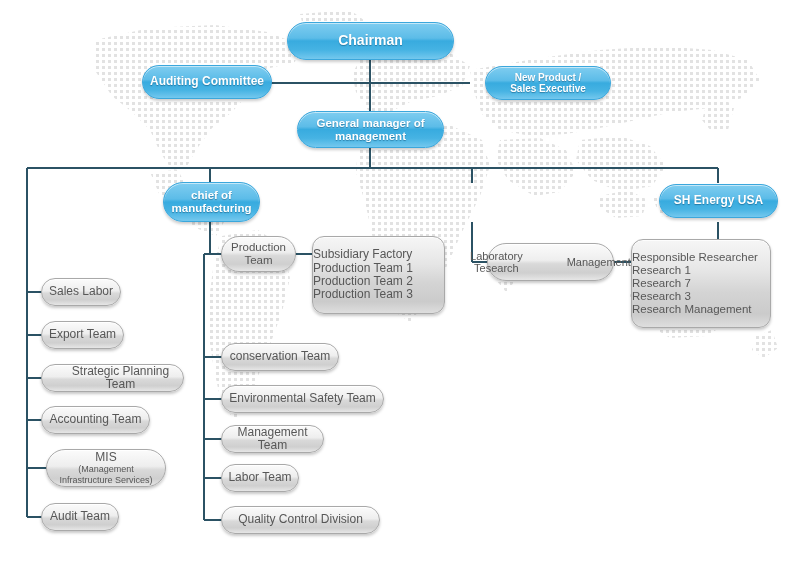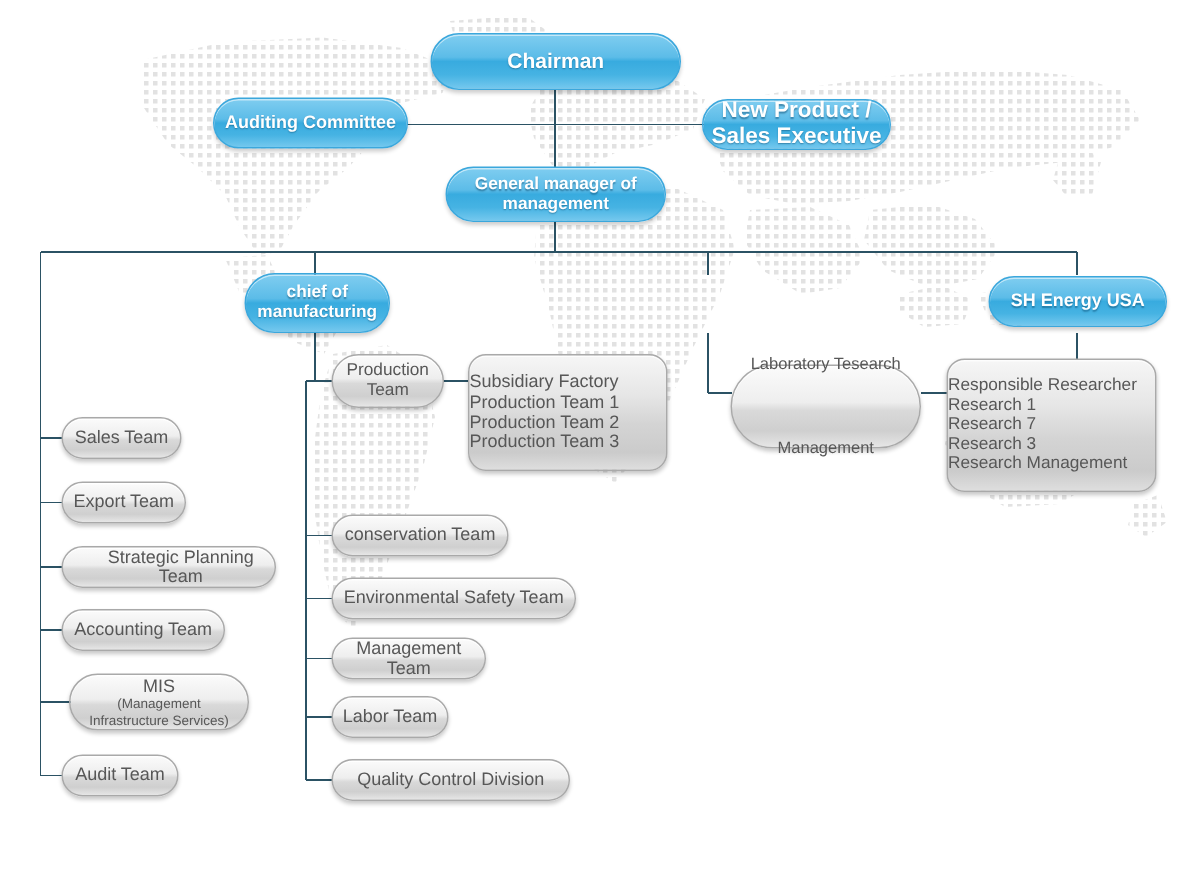--- a/index.html
+++ b/index.html
@@ -168,21 +168,21 @@
   </svg>
 
   <div class="node blue" style="left:287px;top:22px;width:167px;height:38px;font-size:14px;">
     <span>Chairman</span>
   </div>
 
   <div class="node blue" style="left:142px;top:65px;width:130px;height:34px;font-size:12px;">
     <span>Auditing Committee</span>
   </div>
 
-  <div class="node blue" style="left:468px;top:66px;width:126px;height:34px;font-size:15px;flex-direction:column;align-items:center;">
+  <div class="node blue" style="left:485px;top:66px;width:126px;height:34px;font-size:10px;flex-direction:column;align-items:center;">
     <span class="main-line">New Product /</span>
     <span class="main-line">Sales Executive</span>
   </div>
 
   <div class="node blue" style="left:297px;top:111px;width:147px;height:37px;font-size:11.5px;flex-direction:column;">
     <span class="main-line">General manager of</span>
     <span class="main-line">management</span>
   </div>
 
   <div class="node blue" style="left:163px;top:182px;width:97px;height:40px;font-size:11.5px;flex-direction:column;">
@@ -200,35 +200,35 @@
     <span class="main-line">Team</span>
   </div>
 
   <div class="node grayrect" style="left:312px;top:236px;width:133px;height:78px;font-size:12px;flex-direction:column;">
     <span class="main-line">Subsidiary Factory</span>
     <span class="main-line">Production Team 1</span>
     <span class="main-line">Production Team 2</span>
     <span class="main-line">Production Team 3</span>
   </div>
 
-  <div class="node gray" style="left:487px;top:243px;width:127px;height:56px;font-size:11px;flex-direction:column;gap:44px;">
+  <div class="node gray" style="left:487px;top:243px;width:127px;height:38px;font-size:11px;gap:44px;">
     <span class="main-line">Laboratory Tesearch</span>
     <span class="main-line">Management</span>
   </div>
 
   <div class="node grayrect" style="left:631px;top:239px;width:140px;height:89px;font-size:11.5px;flex-direction:column;">
     <span class="main-line">Responsible Researcher</span>
     <span class="main-line">Research 1</span>
     <span class="main-line">Research 7</span>
     <span class="main-line">Research 3</span>
     <span class="main-line">Research Management</span>
   </div>
 
   <div class="node gray" style="left:41px;top:278px;width:80px;height:28px;font-size:12px;">
-    <span>Sales Team</span>
+    <span>Sales Labor</span>
   </div>
 
   <div class="node gray" style="left:41px;top:321px;width:83px;height:28px;font-size:12px;">
     <span>Export Team</span>
   </div>
 
   <div class="node gray" style="left:41px;top:364px;width:143px;height:28px;font-size:12px;padding-left:16px;">
     <span>Strategic Planning Team</span>
   </div>
 

